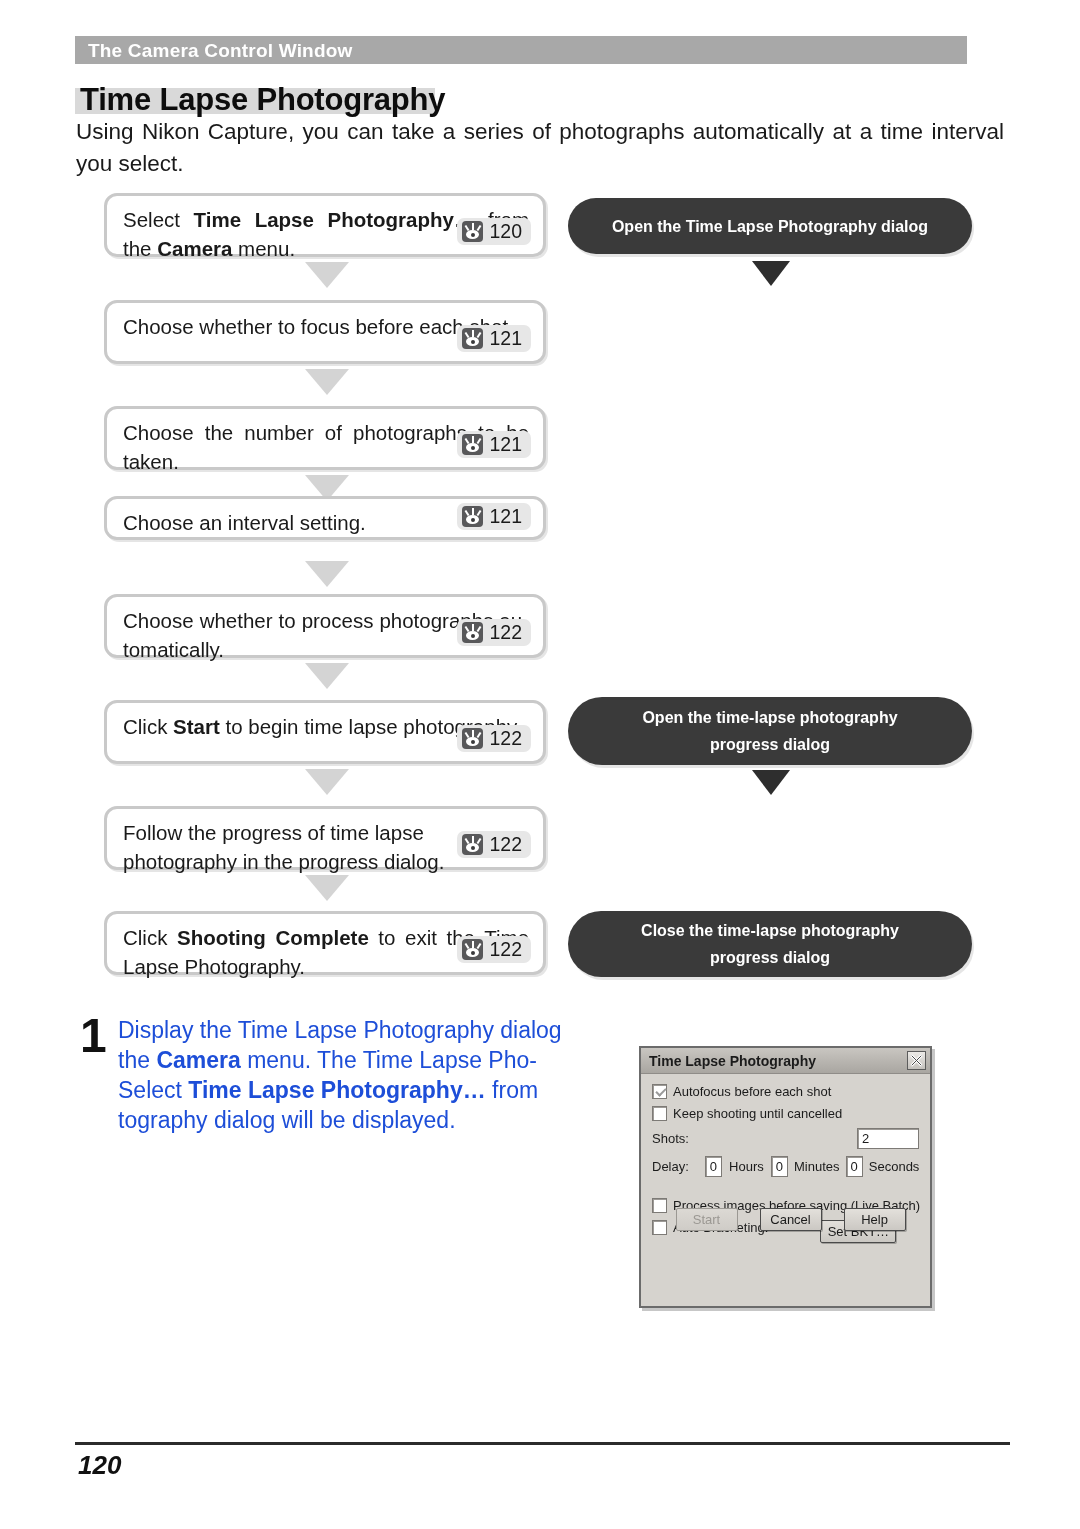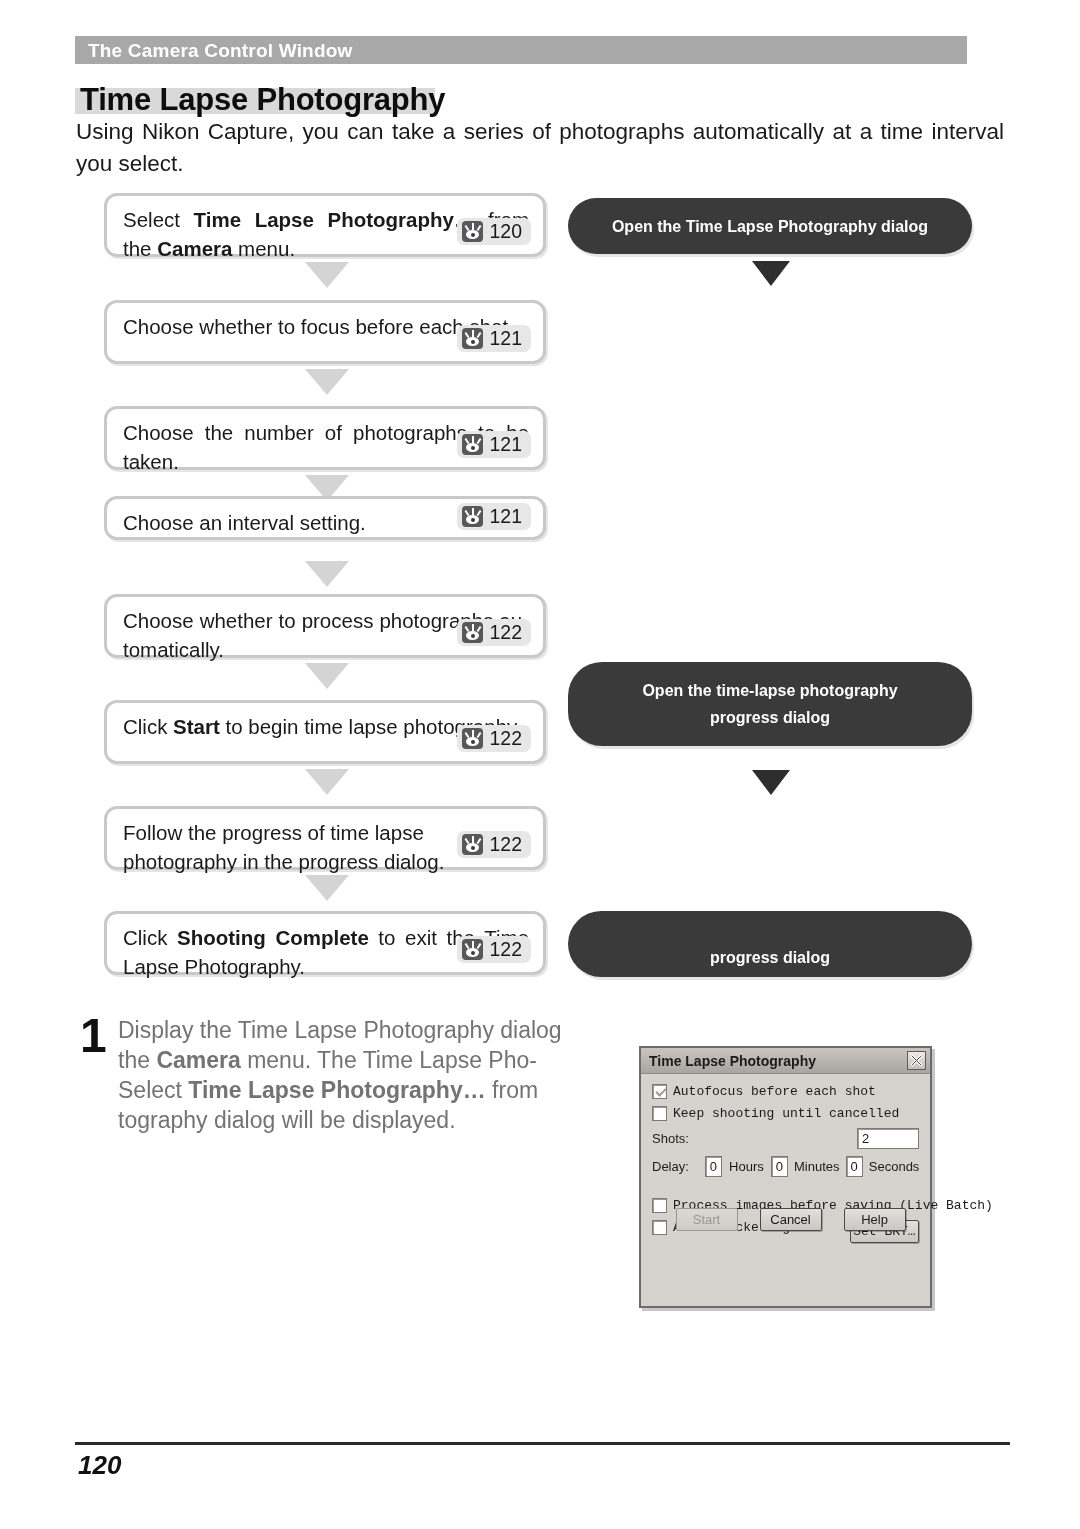--- a/index.html
+++ b/index.html
@@ -133,21 +133,21 @@
   }
 
   
   .step-num {
     position: absolute; left: 80px; top: 1012px;
     font-size: 48px; font-weight: bold; color: #111;
     line-height: 1;
   }
   .step-body {
     position: absolute; left: 118px; top: 1015px; width: 500px;
-    font-size: 23px; line-height: 30px; color: #737373;
+    font-size: 23px; line-height: 30px; color: #1d4ed8;
   }
   .step-body .sline { display: block; white-space: nowrap; }
   .step-body b { font-weight: bold; }
 
   
   .dlg {
     position: absolute; left: 639px; top: 1046px;
     width: 293px; height: 262px;
     background: #d6d3ce;
     border: 2px solid #6b6b6b;
@@ -166,21 +166,21 @@
   .dlg-close {
     position: absolute; right: 4px; top: 3px;
     width: 19px; height: 19px;
     background: linear-gradient(180deg,#eceae7 0%,#c4c1bc 100%);
     border: 1px solid #5c5c5c;
     display: flex; align-items: center; justify-content: center;
   }
   .dlg-close svg { display: block; }
   .dlg-body { position: relative; padding: 10px 11px 0 11px; }
 
-  .cbrow { display: flex; align-items: center; margin-bottom: 7px; font-family: Liberation Mono, monospace; }
+  .cbrow { display: flex; align-items: center; margin-bottom: 7px; }
   .cbox {
     width: 15px; height: 15px; background: #ffffff;
     border: 1px solid #7d7a76;
     box-shadow: inset 1px 1px 0 #9d9a96;
     flex: 0 0 auto; position: relative; margin-right: 6px;
   }
   .cbox.checked::after {
     content: ""; position: absolute; left: 3px; top: 3px;
     width: 8px; height: 4px;
     border-left: 2px solid #9a9a9a; border-bottom: 2px solid #9a9a9a;
@@ -349,31 +349,31 @@
           </span>
         <span class="num">122</span>
       </div>
     </div>
 
     <div class="pill" style="top:198px;height:56px;">
       <div class="ptext">Open the Time Lapse Photography dialog</div>
     </div>
     <div class="tri-dark" style="top:261px;"></div>
 
-    <div class="pill" style="top:662px;height:84px;">
+    <div class="pill" style="top:697px;height:68px;">
       <div class="ptext">
         <span>Open the time-lapse photography</span><br>
         <span>progress dialog</span>
       </div>
     </div>
     <div class="tri-dark" style="top:770px;"></div>
 
     <div class="pill" style="top:911px;height:66px;">
       <div class="ptext">
-        <br>
+        <span>Close the time-lapse photography</span><br>
         <span>progress dialog</span>
       </div>
     </div>
 
   </div>
 
   <div class="step-num">1</div>
   <div class="step-body">
     <span class="sline">Display the Time Lapse Photography dialog</span>
     <span class="sline"><span>the </span><b>Camera</b><span> menu.  The Time Lapse Pho-</span></span>

